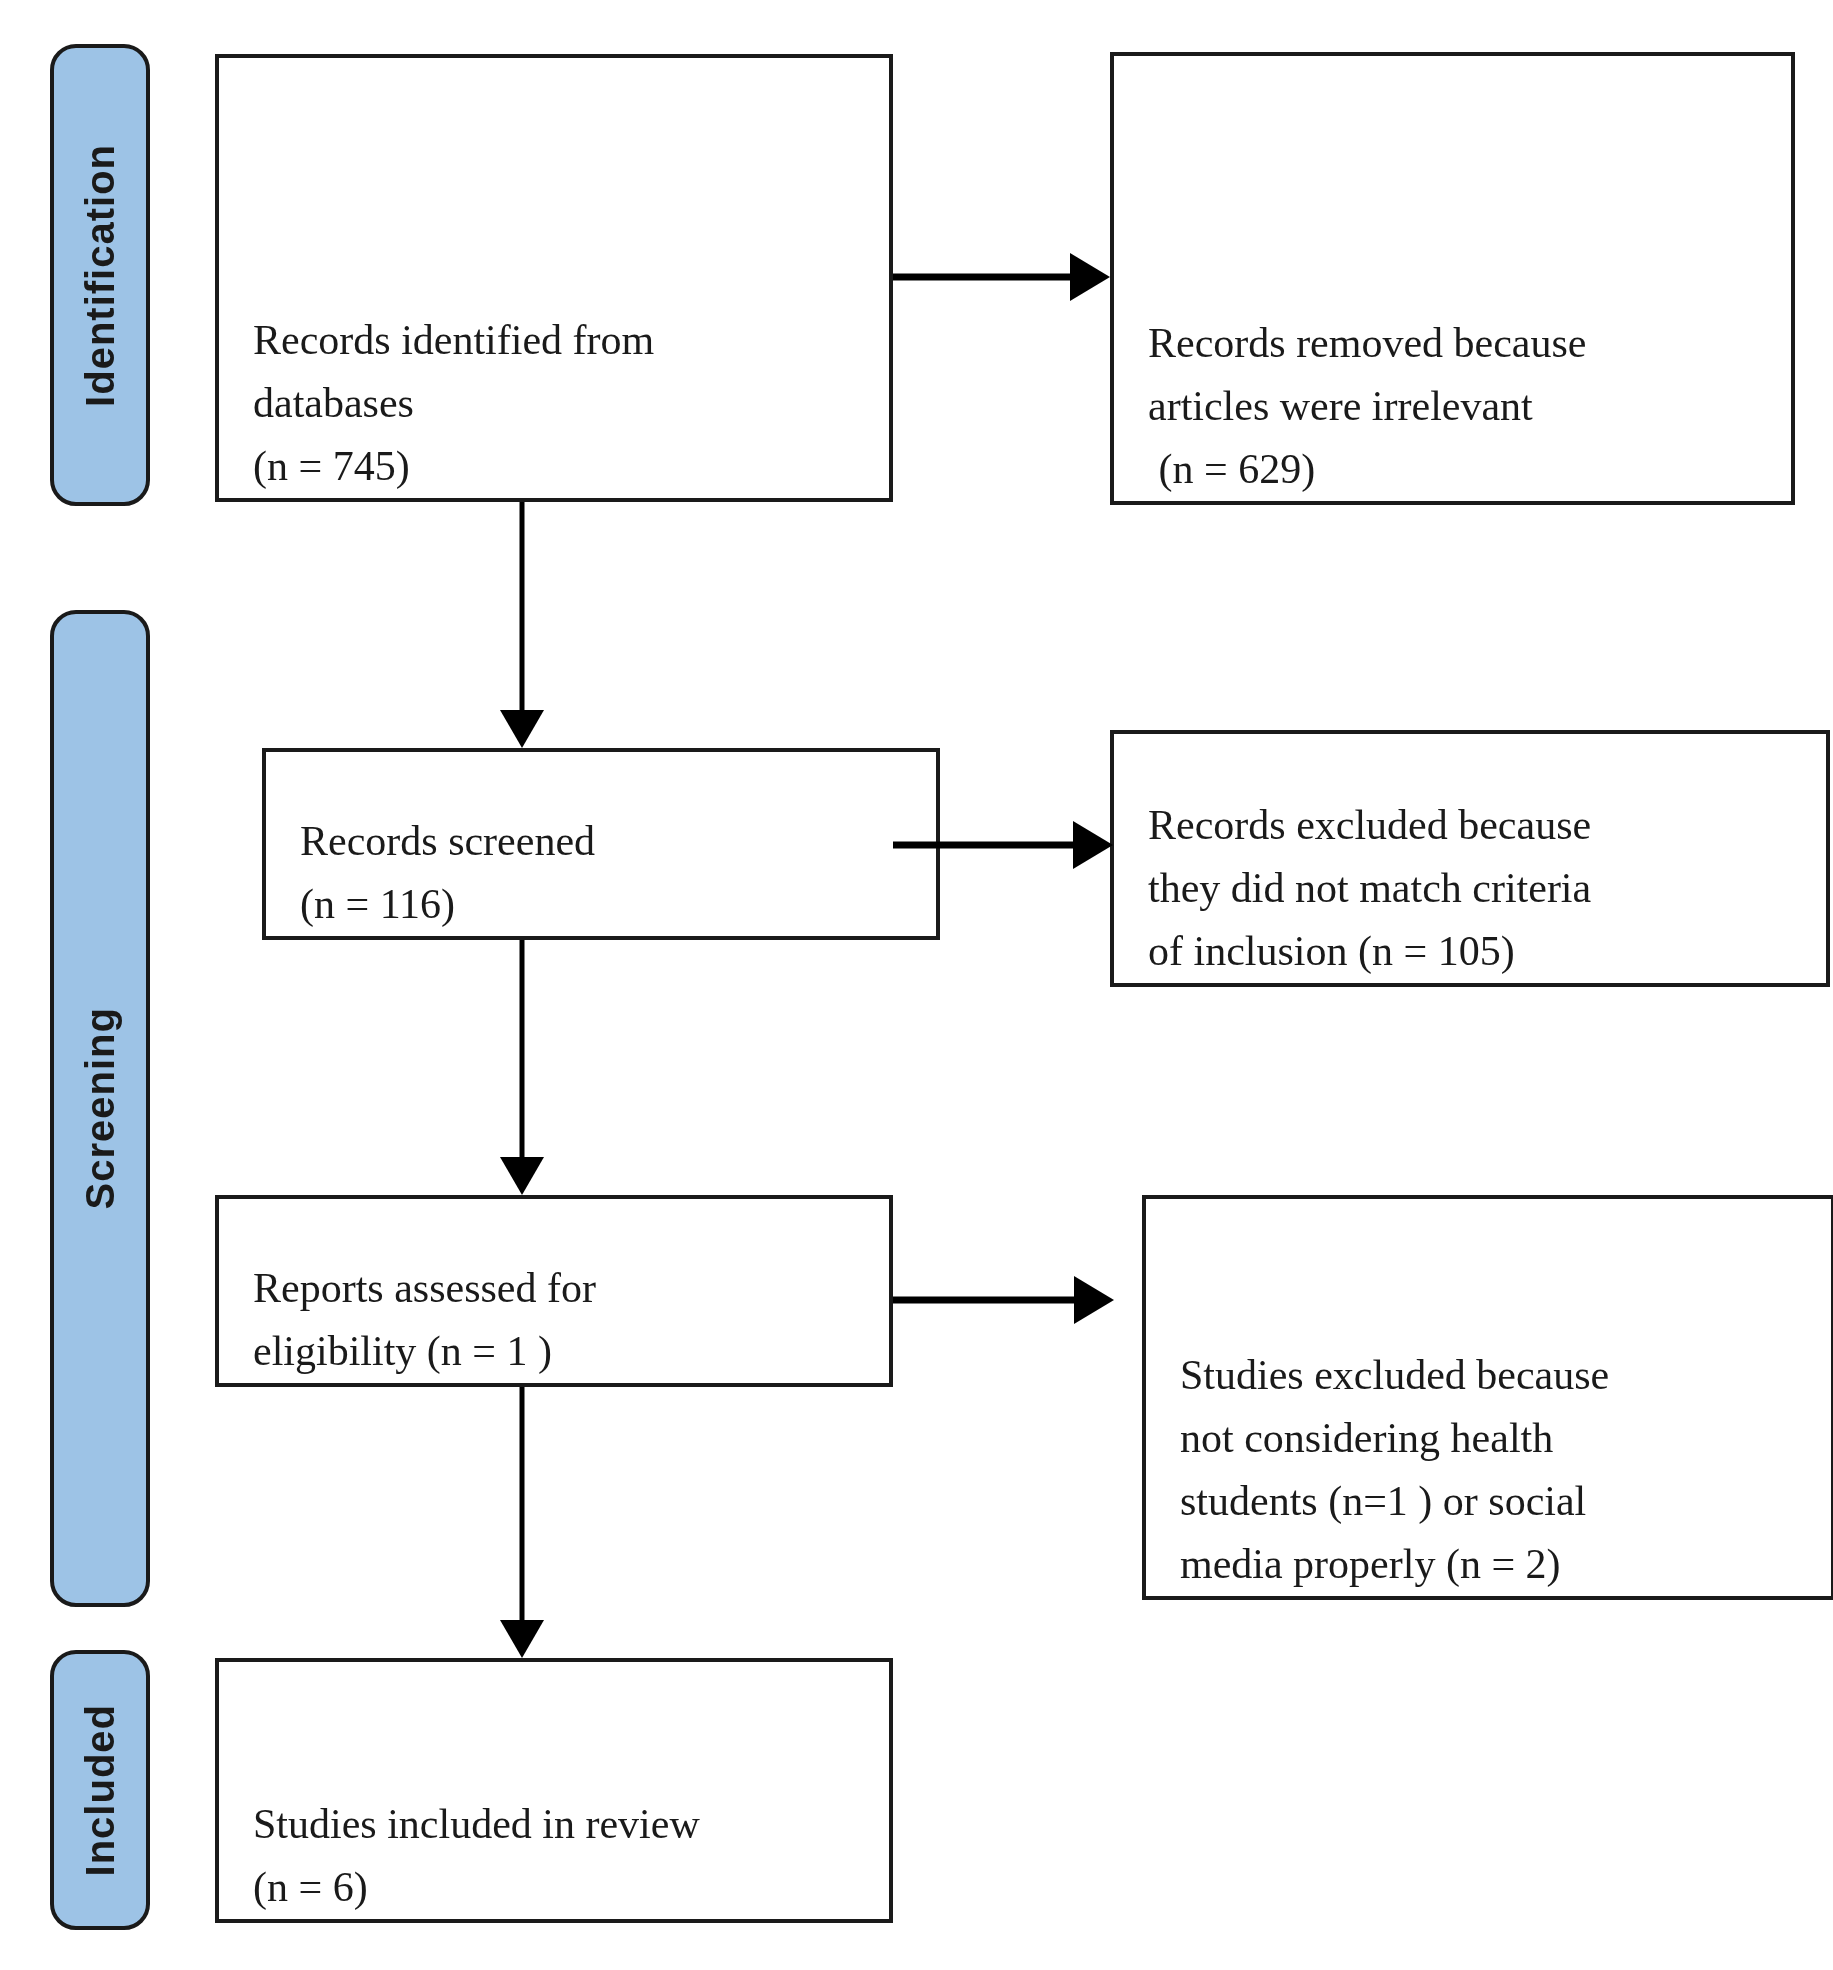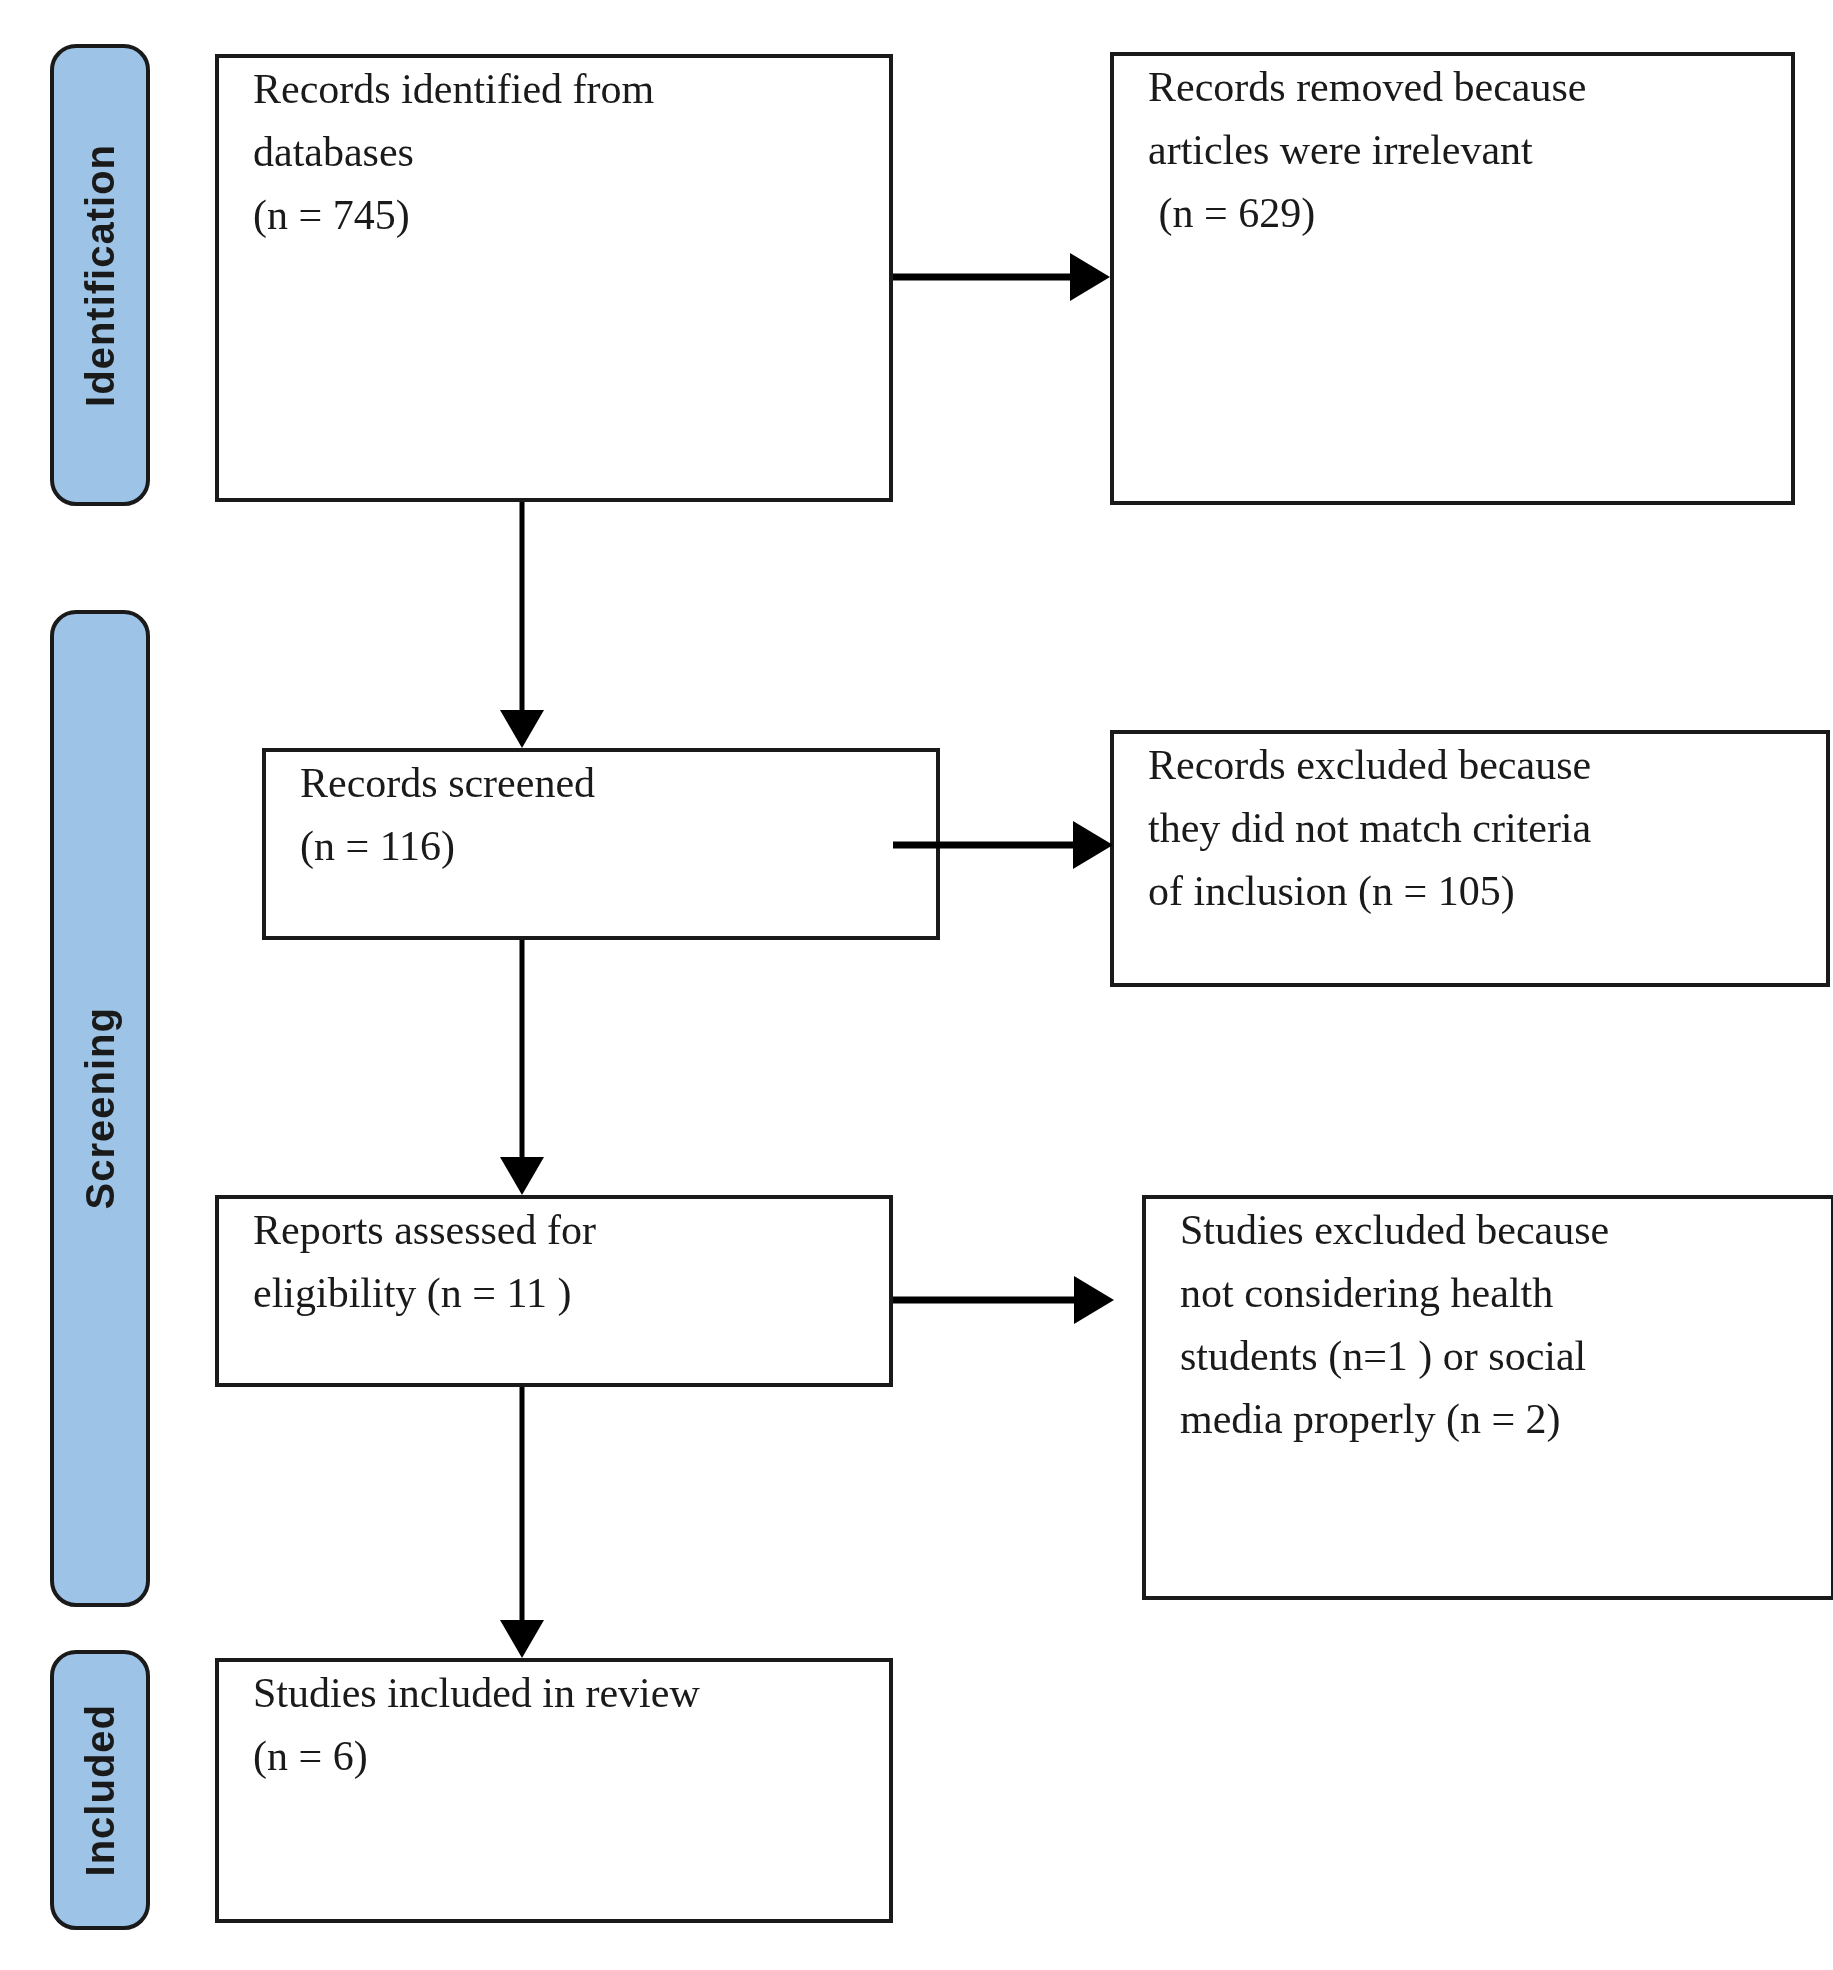--- a/index.html
+++ b/index.html
@@ -43,21 +43,21 @@
   #stage-included       { top: 1650px; height: 280px; }
 
   
   .node {
     position: absolute;
     box-sizing: border-box;
     background: #ffffff;
     border: 4px solid var(--box-border, #1a1a1a);
     display: flex;
     flex-direction: column;
-    justify-content: flex-start;
+    justify-content: flex-end;
     padding-left: 34px;
     padding-right: 14px;
   }
   .node-text {
     font-family: "Liberation Serif", "DejaVu Serif", serif;
     font-size: 42px;
     line-height: 1.5;
     color: var(--text, #1a1a1a);
     white-space: pre-line;
   }
@@ -147,21 +147,21 @@
     <div class="node-text">Records screened
 (n = 116)</div>
   </div>
   <div class="node" id="box-records-excluded">
     <div class="node-text">Records excluded because
 they did not match criteria
 of inclusion (n = 105)</div>
   </div>
   <div class="node" id="box-reports-assessed">
     <div class="node-text">Reports assessed for
-eligibility (n = 11 )</div>
+eligibility (n = 1 )</div>
   </div>
   <div class="node" id="box-studies-excluded">
     <div class="node-text">Studies excluded because
 not considering health
 students (n=1 ) or social
 media properly (n = 2)</div>
   </div>
   <div class="node" id="box-studies-included">
     <div class="node-text">Studies included in review
 (n = 6)</div>

